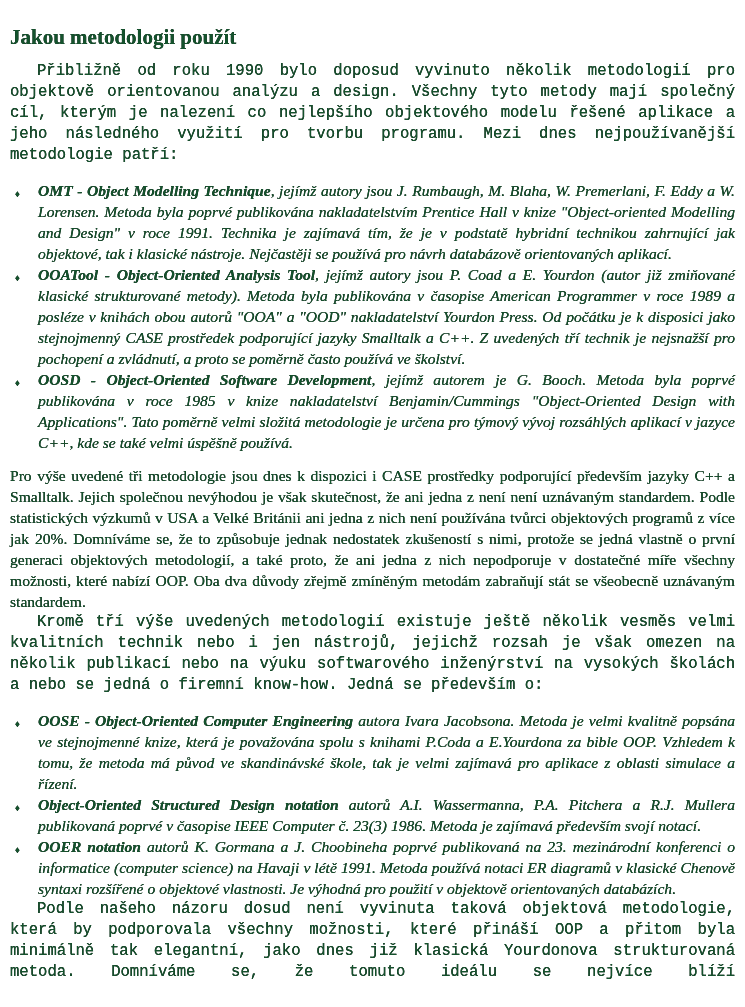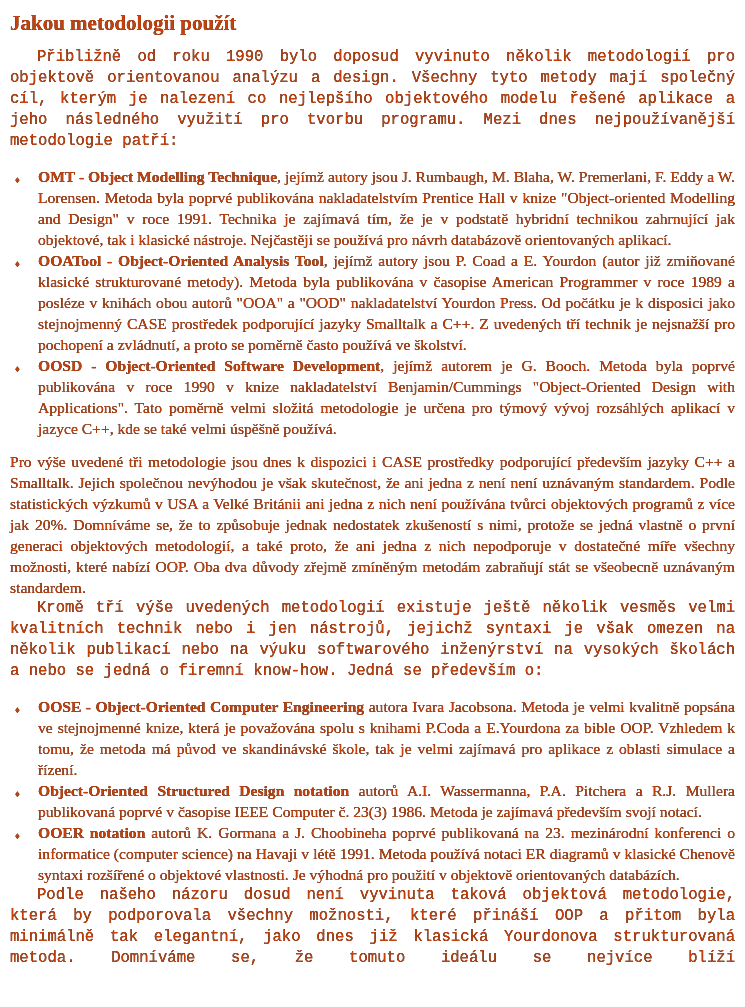--- a/index.html
+++ b/index.html
@@ -1,22 +1,22 @@
 <!DOCTYPE html>
 <html><head>
 <meta charset="utf-8">
 <style>
   html, body { margin: 0; padding: 0; background: #ffffff; }
   .page {
     box-sizing: border-box;
     width: 745px;
     min-height: 1007px;
-    padding: 11px 10px 6px 10px;
+    padding: 25px 10px 6px 10px;
     background: #ffffff;
-    color: #c2410c;
+    color: #14532d;
     font-family: "Liberation Serif", "DejaVu Serif", serif;
     font-size: 15.6px;
     line-height: 21px;
     text-shadow: 0 0 0.45px #000;
   }
   .doc-title {
     font-size: 21px;
     line-height: 24px;
     font-weight: bold;
     margin: 0 0 12px 0;
@@ -33,21 +33,21 @@
   ul.method-list li { display: flex; }
   .bullet {
     flex: 0 0 28px;
     width: 28px;
     box-sizing: border-box;
     padding-left: 5px;
     padding-top: 4px;
     font-size: 9.5px;
     line-height: 21px;
   }
-  .itext { flex: 1; text-align: justify; }
+  .itext { flex: 1; text-align: justify; font-style: italic; }
   .itext b { font-weight: bold; }
 </style>
 </head>
 <body>
 
 <div class="page">
 
   <h1 class="doc-title">Jakou metodologii použít</h1>
 
   <p class="indent">Přibližně od roku 1990 bylo doposud vyvinuto několik metodologií pro objektově orientovanou analýzu a design. Všechny tyto metody mají společný cíl, kterým je nalezení co nejlepšího objektového modelu řešené aplikace a jeho následného využití pro tvorbu programu. Mezi dnes nejpoužívanější metodologie patří:</p>
@@ -56,27 +56,27 @@
     <li>
       <span class="bullet">♦</span>
       <span class="itext"><b>OMT - Object Modelling Technique</b><span>, jejímž autory jsou J. Rumbaugh, M. Blaha, W. Premerlani, F. Eddy a W. Lorensen. Metoda byla poprvé publikována nakladatelstvím Prentice Hall v knize "Object-oriented Modelling and Design" v roce 1991. Technika je zajímavá tím, že je v podstatě hybridní technikou zahrnující jak objektové, tak i klasické nástroje. Nejčastěji se používá pro návrh databázově orientovaných aplikací.</span></span>
     </li>
     <li>
       <span class="bullet">♦</span>
       <span class="itext"><b>OOATool - Object-Oriented Analysis Tool</b><span>, jejímž autory jsou P. Coad a E. Yourdon (autor již zmiňované klasické strukturované metody). Metoda byla publikována v časopise American Programmer v roce 1989 a posléze v knihách obou autorů "OOA" a "OOD" nakladatelství Yourdon Press. Od počátku je k disposici jako stejnojmenný CASE prostředek podporující jazyky Smalltalk a C++. Z uvedených tří technik je nejsnažší pro pochopení a zvládnutí, a proto se poměrně často používá ve školství.</span></span>
     </li>
     <li>
       <span class="bullet">♦</span>
-      <span class="itext"><b>OOSD - Object-Oriented Software Development</b><span>, jejímž autorem je G. Booch. Metoda byla poprvé publikována v roce 1990 v knize nakladatelství Benjamin/Cummings "Object-Oriented Design with Applications". Tato poměrně velmi složitá metodologie je určena pro týmový vývoj rozsáhlých aplikací v jazyce C++, kde se také velmi úspěšně používá.</span></span>
+      <span class="itext"><b>OOSD - Object-Oriented Software Development</b><span>, jejímž autorem je G. Booch. Metoda byla poprvé publikována v roce 1985 v knize nakladatelství Benjamin/Cummings "Object-Oriented Design with Applications". Tato poměrně velmi složitá metodologie je určena pro týmový vývoj rozsáhlých aplikací v jazyce C++, kde se také velmi úspěšně používá.</span></span>
     </li>
   </ul>
 
   <p class="para-case-tools">Pro výše uvedené tři metodologie jsou dnes k dispozici i CASE prostředky podporující především jazyky C++ a Smalltalk. Jejich společnou nevýhodou je však skutečnost, že ani jedna z není není uznávaným standardem. Podle statistických výzkumů v USA a Velké Británii ani jedna z nich není používána tvůrci objektových programů z více jak 20%. Domníváme se, že to způsobuje jednak nedostatek zkušeností s nimi, protože se jedná vlastně o první generaci objektových metodologií, a také proto, že ani jedna z nich nepodporuje v dostatečné míře všechny možnosti, které nabízí OOP. Oba dva důvody zřejmě zmíněným metodám zabraňují stát se všeobecně uznávaným standardem.</p>
 
-  <p class="indent">Kromě tří výše uvedených metodologií existuje ještě několik vesměs velmi kvalitních technik nebo i jen nástrojů, jejichž syntaxi je však omezen na několik publikací nebo na výuku softwarového inženýrství na vysokých školách a nebo se jedná o firemní know-how. Jedná se především o:</p>
+  <p class="indent">Kromě tří výše uvedených metodologií existuje ještě několik vesměs velmi kvalitních technik nebo i jen nástrojů, jejichž rozsah je však omezen na několik publikací nebo na výuku softwarového inženýrství na vysokých školách a nebo se jedná o firemní know-how. Jedná se především o:</p>
 
   <ul class="method-list">
     <li>
       <span class="bullet">♦</span>
       <span class="itext"><b>OOSE - Object-Oriented Computer Engineering</b><span> autora Ivara Jacobsona. Metoda je velmi kvalitně popsána ve stejnojmenné knize, která je považována spolu s knihami P.Coda a E.Yourdona za bible OOP. Vzhledem k tomu, že metoda má původ ve skandinávské škole, tak je velmi zajímavá pro aplikace z oblasti simulace a řízení.</span></span>
     </li>
     <li>
       <span class="bullet">♦</span>
       <span class="itext"><b>Object-Oriented Structured Design notation</b><span> autorů A.I. Wassermanna, P.A. Pitchera a R.J. Mullera publikovaná poprvé v časopise  IEEE Computer č. 23(3) 1986. Metoda je zajímavá především svojí notací.</span></span>
     </li>

